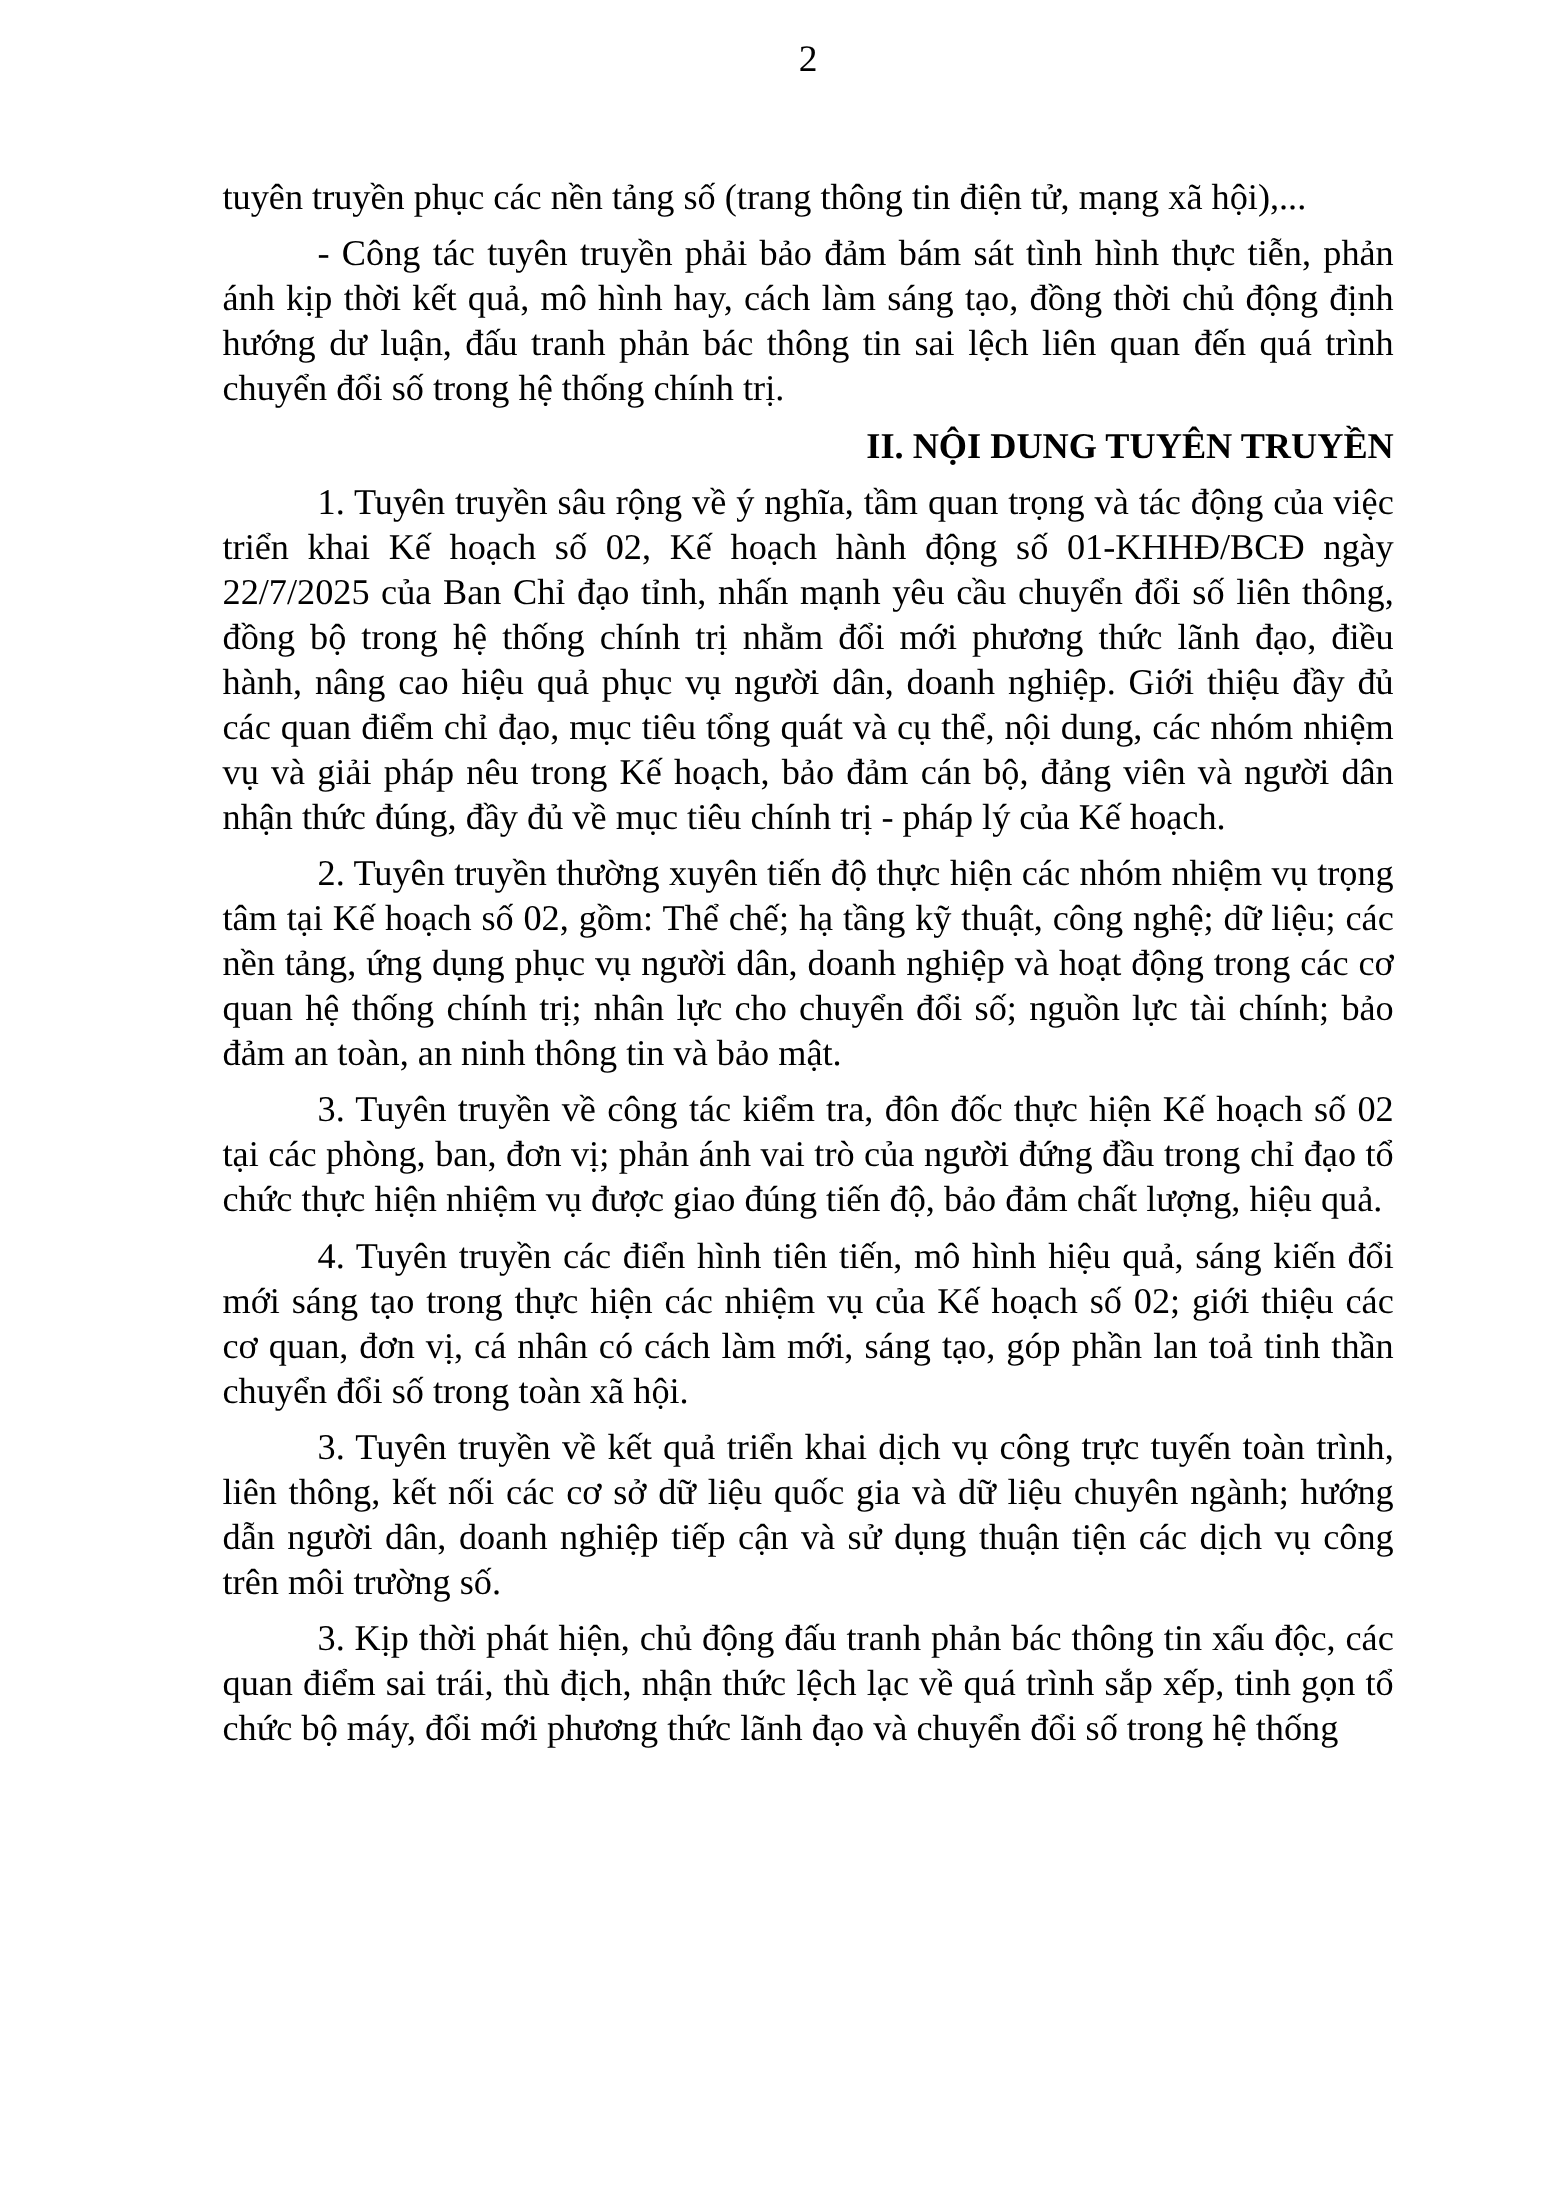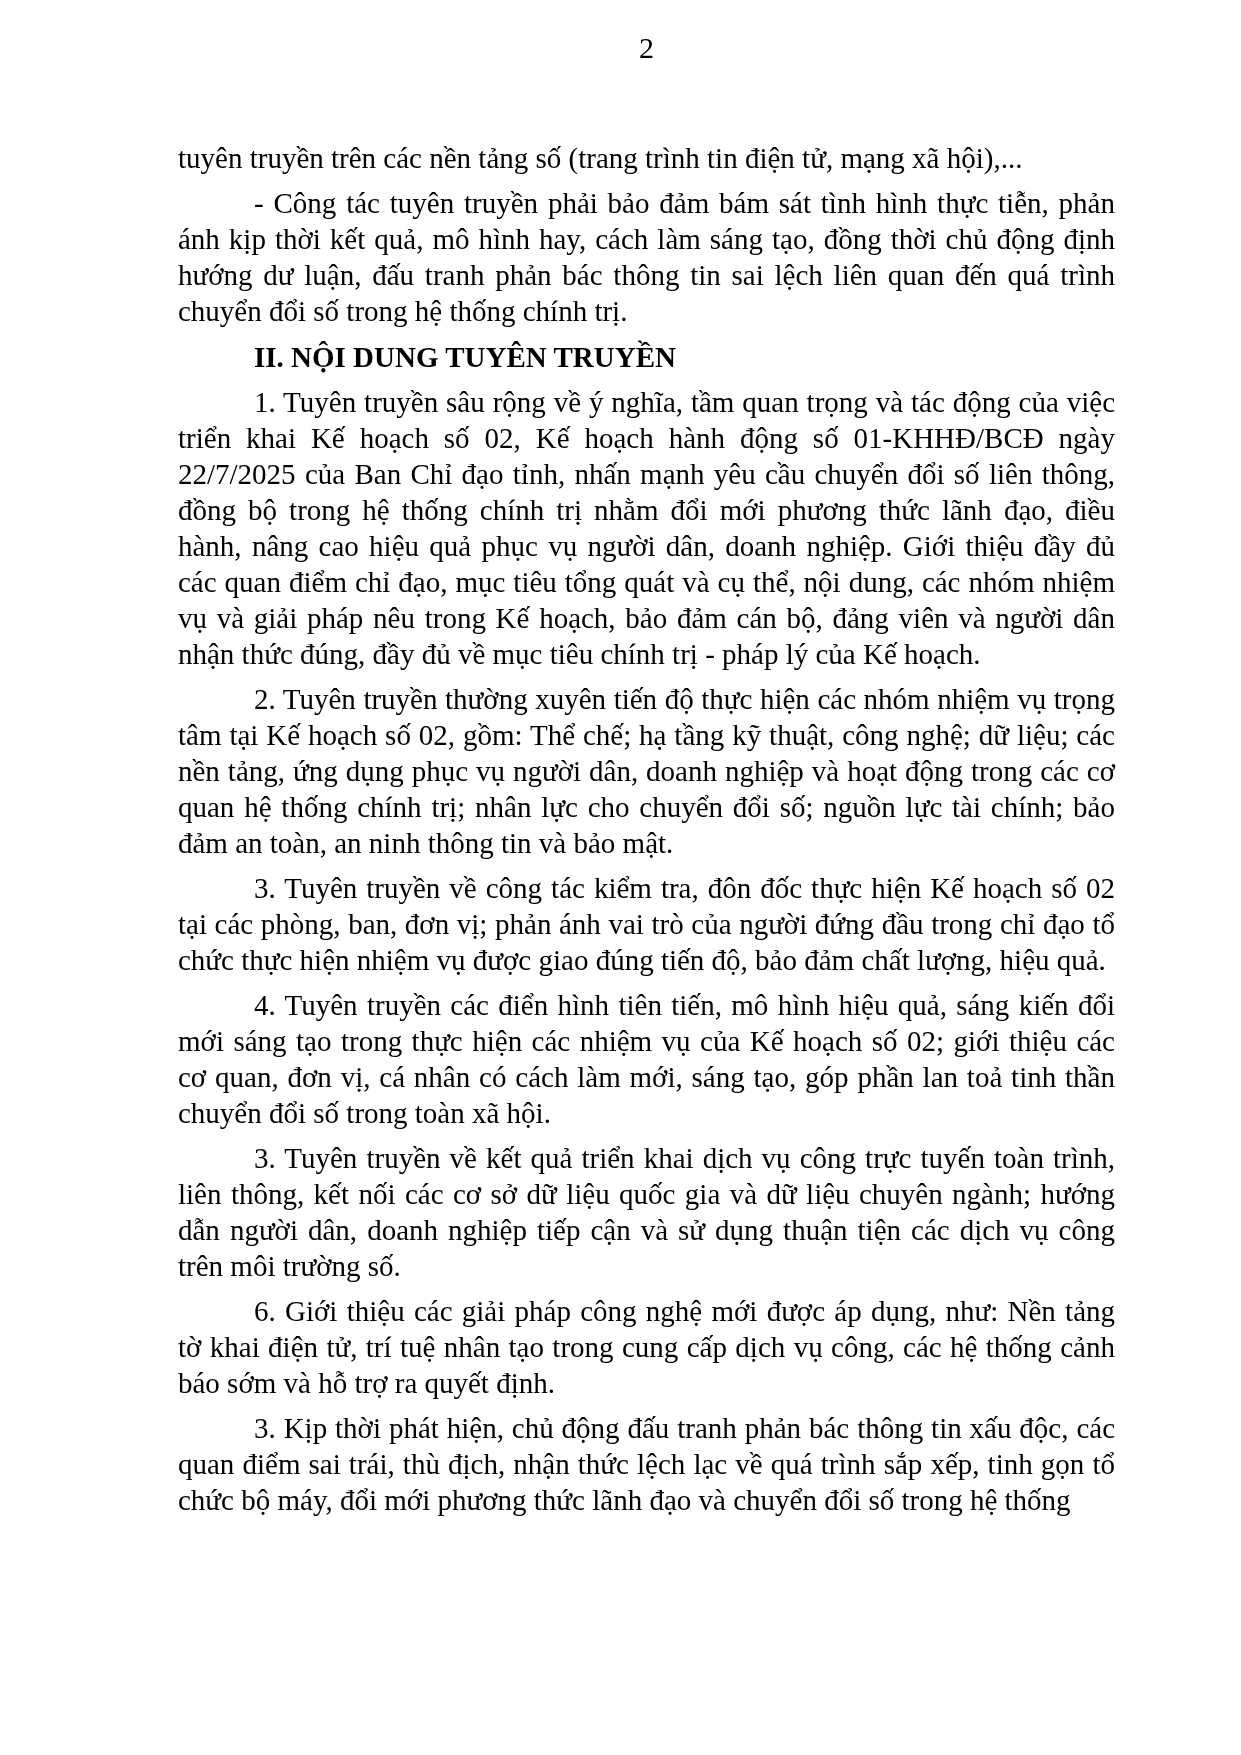--- a/index.html
+++ b/index.html
@@ -31,34 +31,33 @@
     text-align: justify;
     text-justify: inter-word;
     text-indent: 76px;
   }
   .doc-body p.no-indent {
     text-indent: 0;
     margin-top: 0;
   }
   .doc-body p.heading {
     font-weight: bold;
-    text-align: left;
+    text-align: right;
     margin-top: 10px;
   }
 </style>
 </head>
 <body>
 
 <div class="page">
   <div class="page-number">2</div>
   <div class="doc-body">
-      <p class="body no-indent">tuyên truyền trên các nền tảng số (trang trình tin điện tử, mạng xã hội),...</p>
+      <p class="body no-indent">tuyên truyền phục các nền tảng số (trang thông tin điện tử, mạng xã hội),...</p>
       <p class="body">- Công tác tuyên truyền phải bảo đảm bám sát tình hình thực tiễn, phản ánh kịp thời kết quả, mô hình hay, cách làm sáng tạo, đồng thời chủ động định hướng dư luận, đấu tranh phản bác thông tin sai lệch liên quan đến quá trình chuyển đổi số trong hệ thống chính trị.</p>
       <p class="heading">II. NỘI DUNG TUYÊN TRUYỀN</p>
       <p class="body">1. Tuyên truyền sâu rộng về ý nghĩa, tầm quan trọng và tác động của việc triển khai Kế hoạch số 02, Kế hoạch hành động số 01-KHHĐ/BCĐ ngày 22/7/2025 của Ban Chỉ đạo tỉnh, nhấn mạnh yêu cầu chuyển đổi số liên thông, đồng bộ trong hệ thống chính trị nhằm đổi mới phương thức lãnh đạo, điều hành, nâng cao hiệu quả phục vụ người dân, doanh nghiệp. Giới thiệu đầy đủ các quan điểm chỉ đạo, mục tiêu tổng quát và cụ thể, nội dung, các nhóm nhiệm vụ và giải pháp nêu trong Kế hoạch, bảo đảm cán bộ, đảng viên và người dân nhận thức đúng, đầy đủ về mục tiêu chính trị - pháp lý của Kế hoạch.</p>
       <p class="body">2. Tuyên truyền thường xuyên tiến độ thực hiện các nhóm nhiệm vụ trọng tâm tại Kế hoạch số 02, gồm: Thể chế; hạ tầng kỹ thuật, công nghệ; dữ liệu; các nền tảng, ứng dụng phục vụ người dân, doanh nghiệp và hoạt động trong các cơ quan hệ thống chính trị; nhân lực cho chuyển đổi số; nguồn lực tài chính; bảo đảm an toàn, an ninh thông tin và bảo mật.</p>
       <p class="body">3. Tuyên truyền về công tác kiểm tra, đôn đốc thực hiện Kế hoạch số 02 tại các phòng, ban, đơn vị; phản ánh vai trò của người đứng đầu trong chỉ đạo tổ chức thực hiện nhiệm vụ được giao đúng tiến độ, bảo đảm chất lượng, hiệu quả.</p>
       <p class="body">4. Tuyên truyền các điển hình tiên tiến, mô hình hiệu quả, sáng kiến đổi mới sáng tạo trong thực hiện các nhiệm vụ của Kế hoạch số 02; giới thiệu các cơ quan, đơn vị, cá nhân có cách làm mới, sáng tạo, góp phần lan toả tinh thần chuyển đổi số trong toàn xã hội.</p>
       <p class="body">3. Tuyên truyền về kết quả triển khai dịch vụ công trực tuyến toàn trình, liên thông, kết nối các cơ sở dữ liệu quốc gia và dữ liệu chuyên ngành; hướng dẫn người dân, doanh nghiệp tiếp cận và sử dụng thuận tiện các dịch vụ công trên môi trường số.</p>
-      <p class="body">6. Giới thiệu các giải pháp công nghệ mới được áp dụng, như: Nền tảng tờ khai điện tử, trí tuệ nhân tạo trong cung cấp dịch vụ công, các hệ thống cảnh báo sớm và hỗ trợ ra quyết định.</p>
       <p class="body">3. Kịp thời phát hiện, chủ động đấu tranh phản bác thông tin xấu độc, các quan điểm sai trái, thù địch, nhận thức lệch lạc về quá trình sắp xếp, tinh gọn tổ chức bộ máy, đổi mới phương thức lãnh đạo và chuyển đổi số trong hệ thống</p>
     </div>
 </div>
 
 </body></html>

